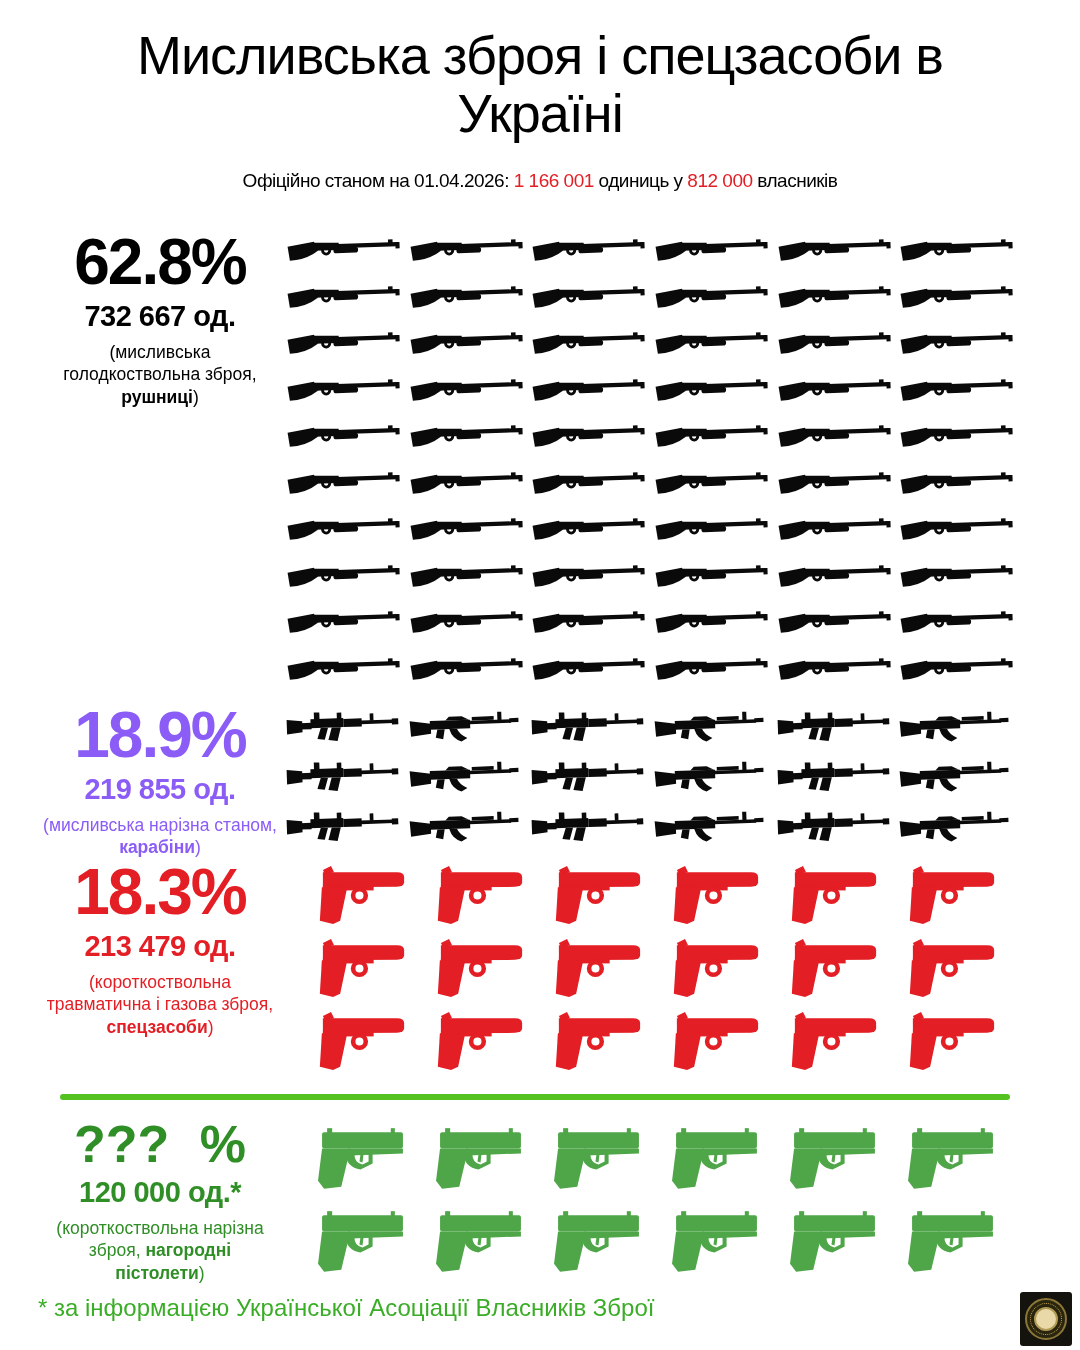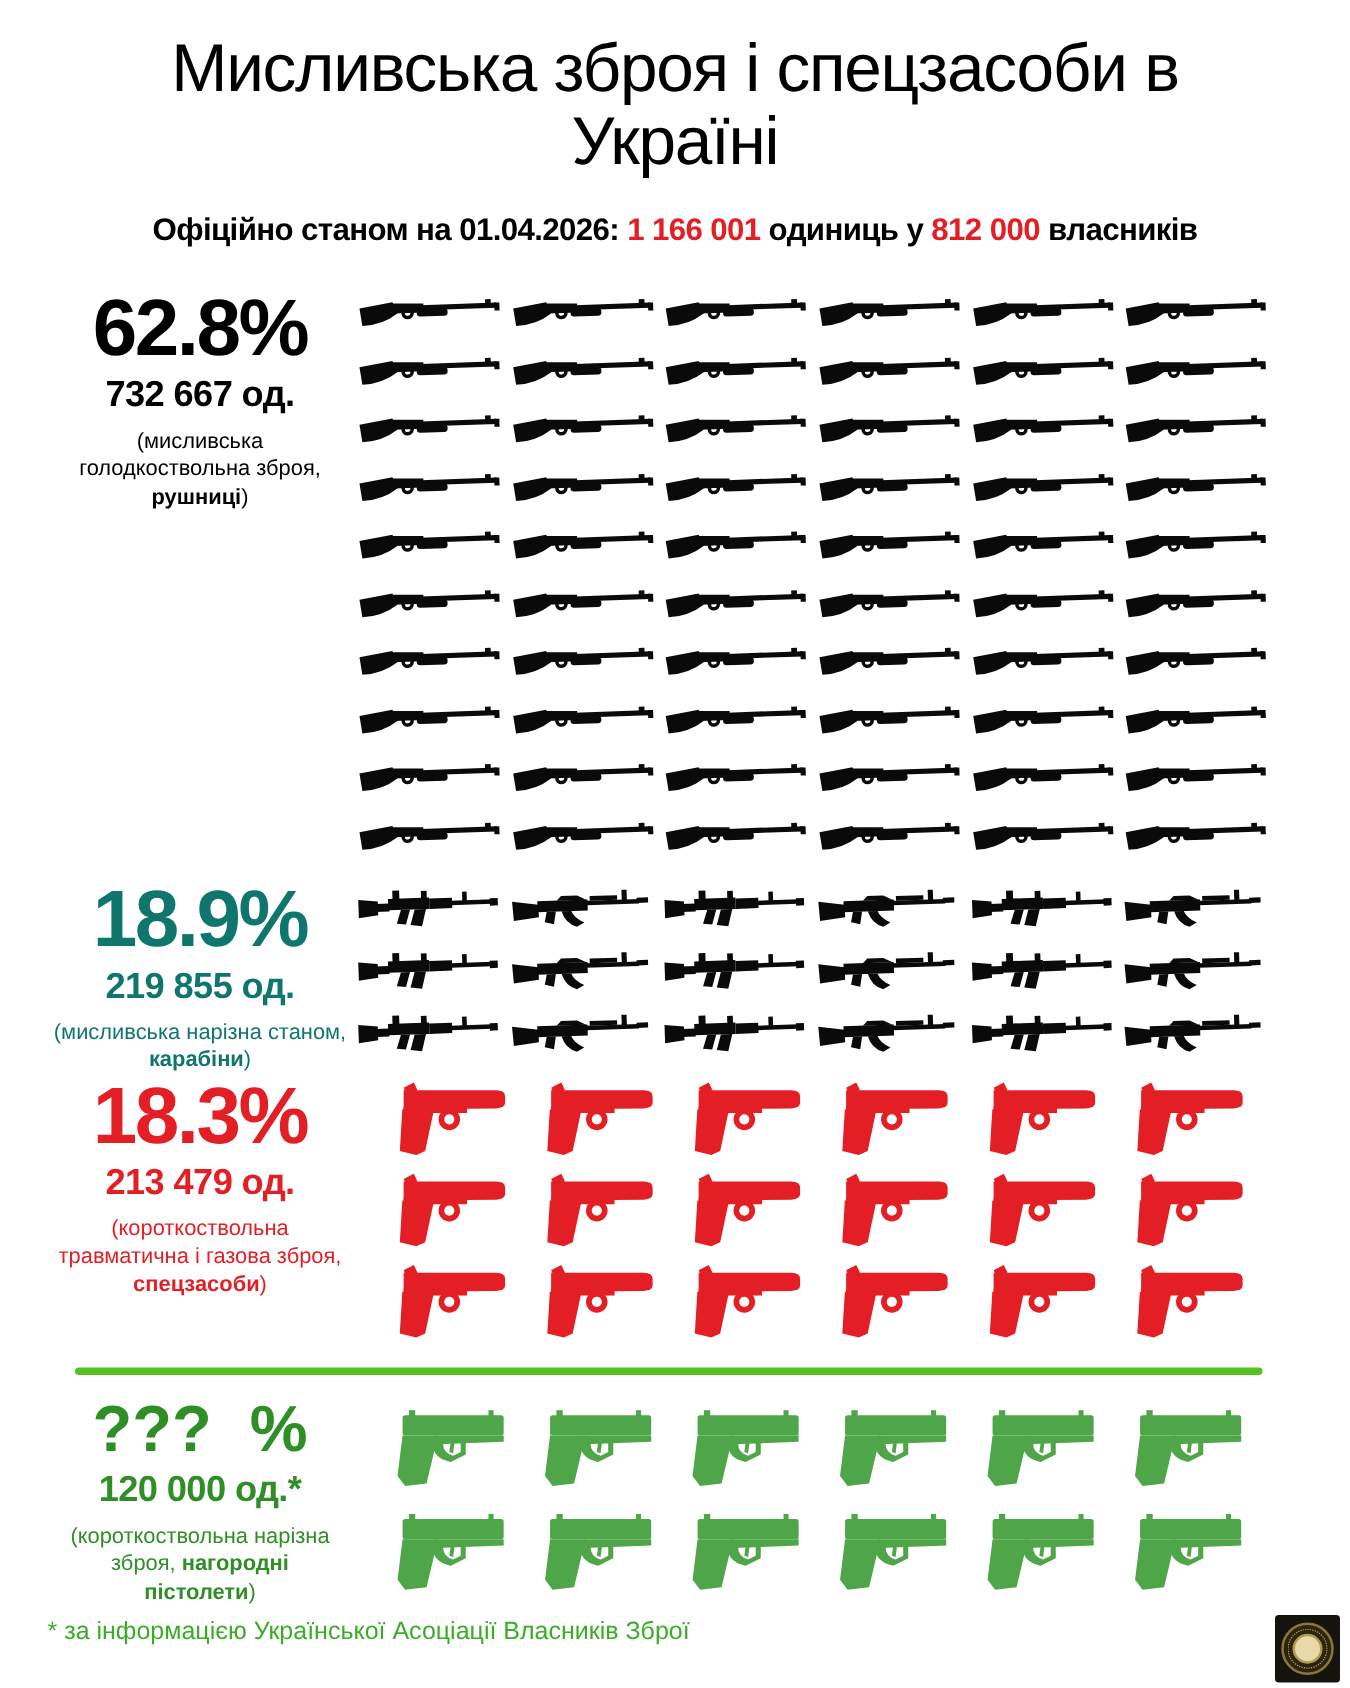--- a/index.html
+++ b/index.html
@@ -6,21 +6,21 @@
   .page{
     position:relative;width:1080px;height:1350px;background:#ffffff;overflow:hidden;
     font-family:"Liberation Sans","DejaVu Sans",sans-serif;color:#000;
   }
   .title{
     position:absolute;top:26px;left:0;right:0;margin:0 auto;max-width:950px;
     text-align:center;font-size:54px;line-height:1.08;font-weight:normal;letter-spacing:-1px;
   }
   .subtitle{
     position:absolute;top:170px;left:0;right:0;text-align:center;
-    font-size:25px;font-weight:bold;letter-spacing:-0.5px;
+    font-size:19px;font-weight:normal;letter-spacing:-0.5px;
   }
   .section{position:absolute;left:0;right:0;}
   .label{position:absolute;left:35px;width:250px;text-align:center;top:0;}
   .pct{font-size:64px;font-weight:800;letter-spacing:-2px;line-height:1;}
   .sec3 .pct{font-size:52px;word-spacing:16px;letter-spacing:0;}
   .cnt{font-size:29px;font-weight:bold;margin-top:6px;letter-spacing:-0.5px;}
   .desc{font-size:17.5px;line-height:1.28;margin:8px auto 0;}
   .sec0 .desc{max-width:212px;}
   .sec1 .desc{max-width:242px;}
   .sec2 .desc{max-width:238px;}
@@ -30,21 +30,21 @@
   .icons.g0{left:286px;width:736px;grid-auto-rows:46.5px;}
   .icons.g1{left:286px;width:736px;grid-auto-rows:50px;}
   .icons.g2{left:316px;width:708px;grid-auto-rows:73px;}
   .icons.g3{left:316px;width:708px;grid-auto-rows:83px;}
   .pict{display:block;}
   .g0 .pict{width:117px;height:38px;transform:rotate(-2deg);}
   .g1 .pict{width:117px;height:44px;transform:rotate(-2deg);}
   .g2 .pict{width:95px;height:67px;}
   .g3 .pict{width:93px;height:73px;}
   .sepline{position:absolute;top:1094px;left:60px;width:950px;height:6px;border-radius:3px;}
-  .footnote{position:absolute;top:1294px;left:38px;font-size:20px;}
+  .footnote{position:absolute;top:1294px;left:38px;font-size:24px;}
   .logo{position:absolute;right:8px;top:1292px;width:52px;height:54px;background:#15130d;border-radius:3px;
         display:flex;align-items:center;justify-content:center;}
   .logo-ring{width:42px;height:42px;border-radius:50%;background:#2a250f;border:2px solid #8a7637;
              box-sizing:border-box;display:flex;align-items:center;justify-content:center;position:relative;}
   .logo-ring::before{content:"";position:absolute;inset:3px;border-radius:50%;border:1.5px dotted #caa64a;}
   .logo-center{width:20px;height:20px;border-radius:50%;background:#ead9a8;border:2px solid #b09b55;}
   svg.defs{position:absolute;width:0;height:0;}
 </style>
 </head>
 <body>
@@ -293,21 +293,21 @@
         <svg class="pict" fill="#0a0a0a">
           <use href="#shotgun" xlink:href="#shotgun"></use>
         </svg>
         <svg class="pict" fill="#0a0a0a">
           <use href="#shotgun" xlink:href="#shotgun"></use>
         </svg>
       </div>
   </div>
 
   <div class="section sec1" style="top:703px;height:152px;">
-    <div class="label" style="color: #0f766e;">
+    <div class="label" style="color: #8b5cf6;">
       <div class="pct">18.9%</div>
       <div class="cnt">219 855 од.</div>
       <div class="desc"><span>(мисливська нарізна станом, </span><span class="b">карабіни</span><span>)</span></div>
     </div>
     <div class="icons g1">
         <svg class="pict" fill="#0a0a0a">
           <use href="#carbine-ar" xlink:href="#carbine-ar"></use>
         </svg>
         <svg class="pict" fill="#0a0a0a">
           <use href="#carbine-ak" xlink:href="#carbine-ak"></use>

